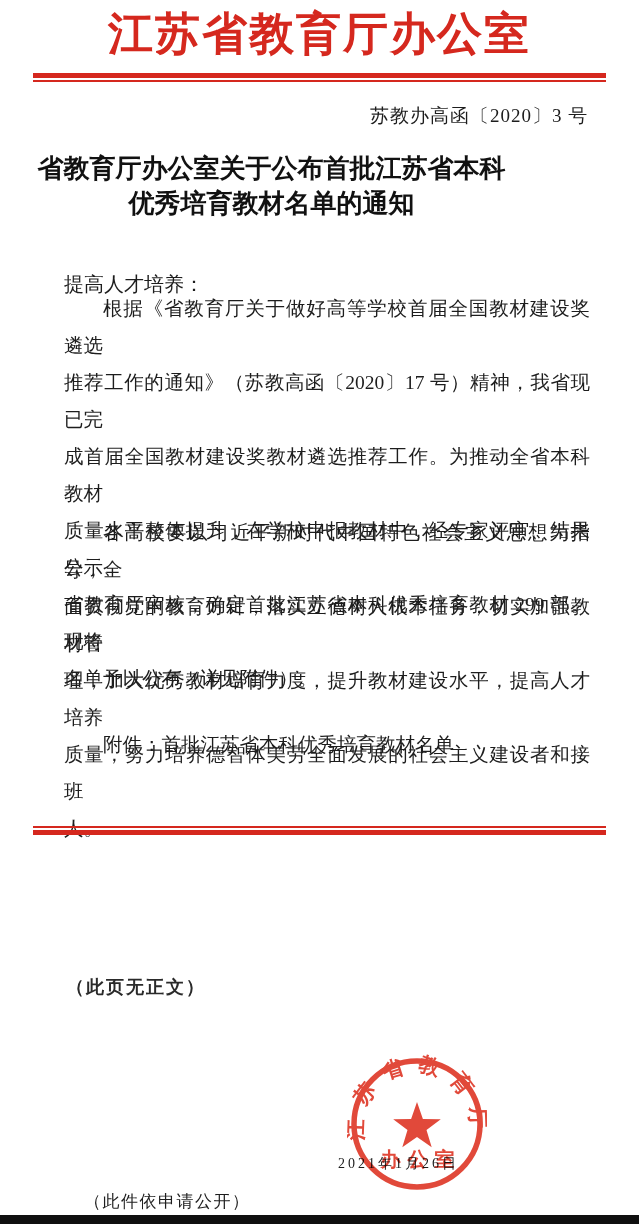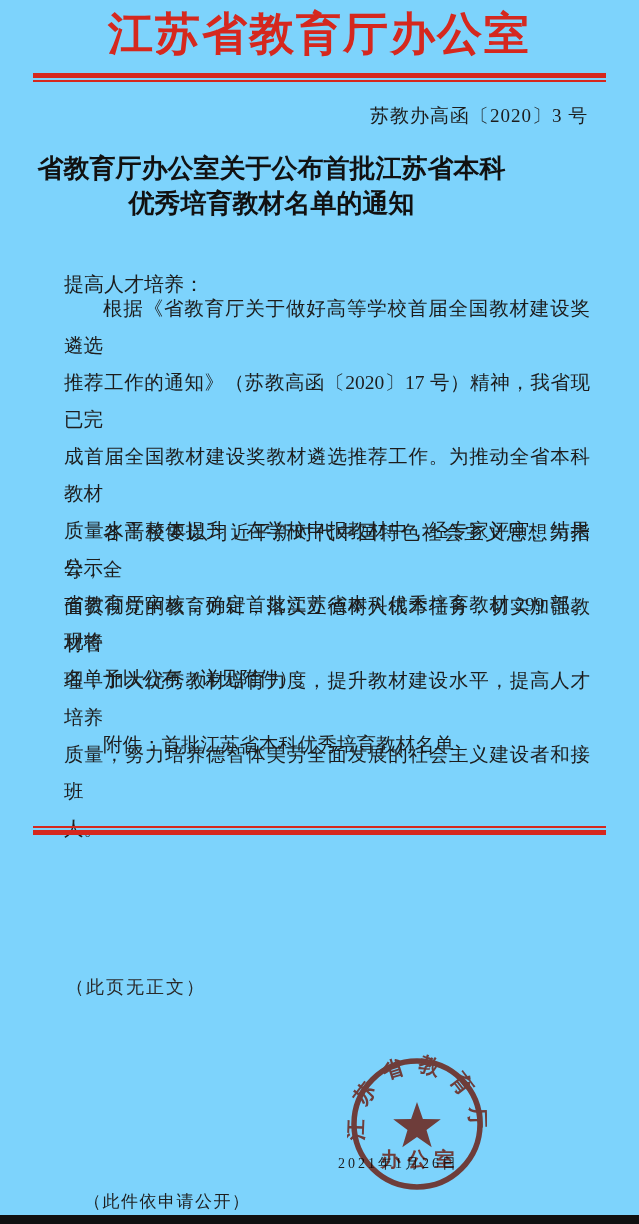--- a/index.html
+++ b/index.html
@@ -1,20 +1,20 @@
 <!DOCTYPE html>
 <html><head>
 <meta charset="utf-8">
 <style>
   html,body{margin:0;padding:0;background:#e9e9e9;}
   .page{
     position:relative;
     width:639px;height:1224px;
     margin:0 auto;
-    background:#7dd3fc;
+    background:#ffffff;
     overflow:hidden;
     font-family:"Liberation Serif","DejaVu Serif",serif;
     color:#1d1d1d;
   }
   .agency{
     position:absolute;top:4px;left:0;width:639px;
     text-align:center;
     font-size:45px;font-weight:bold;
     color:#d5281e;
     letter-spacing:2px;
@@ -49,21 +49,21 @@
     text-align:justify;
   }
   .para-1{top:290px;}
   .para-2{top:514px;}
   .attachment{
     position:absolute;top:731px;left:64px;width:526px;
     font-size:19.5px;text-indent:39px;
   }
   .page-note{
     position:absolute;top:975px;left:66px;
-    font-size:18px;letter-spacing:2px;color:#2a2a2a;
+    font-size:18px;letter-spacing:2px;color:#2a2a2a;font-weight:bold;
   }
   .signer{
     position:absolute;top:1120px;left:349px;
     font-size:19px;letter-spacing:0.5px;white-space:nowrap;
   }
   .sign-date{
     position:absolute;top:1155px;left:338px;
     font-size:14px;letter-spacing:3px;white-space:nowrap;
   }
   .disclosure{

